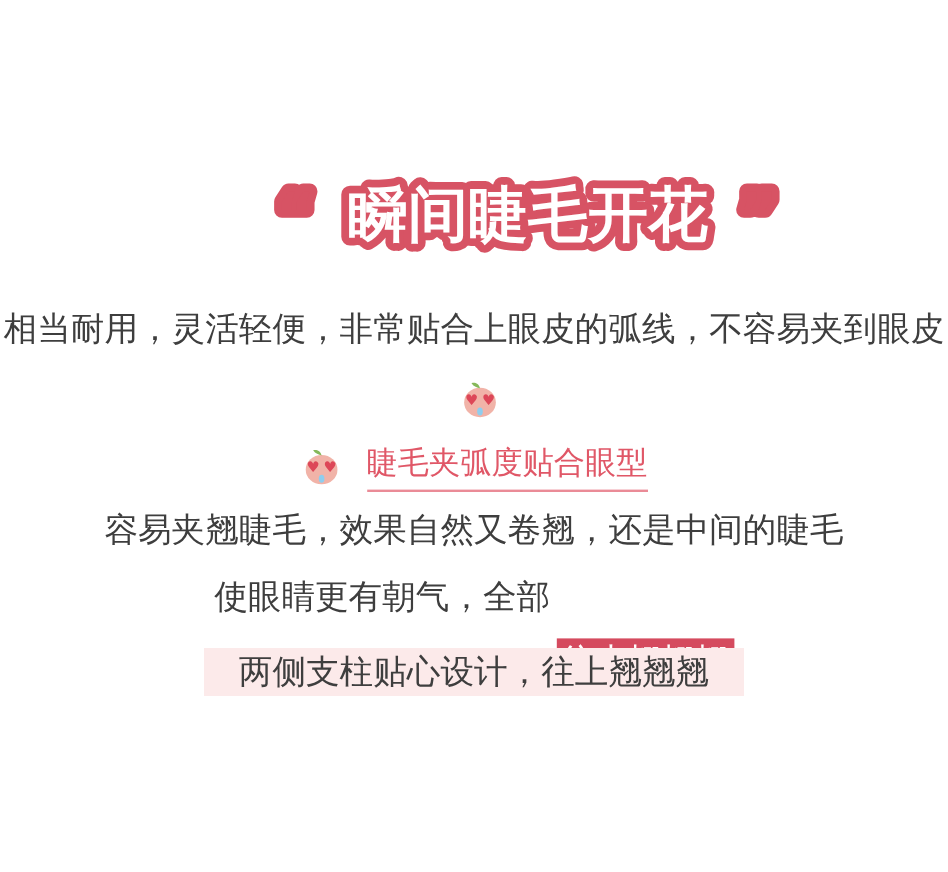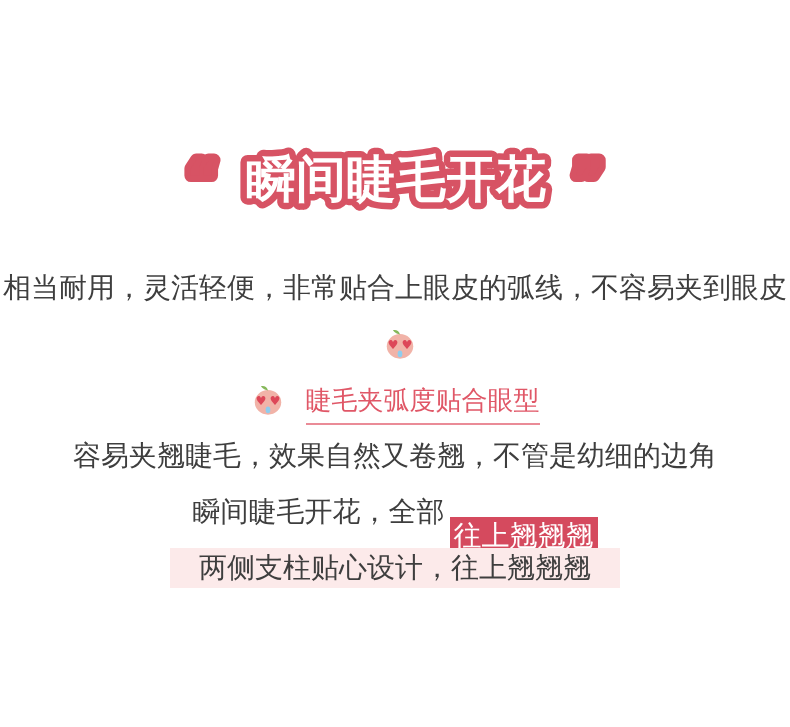--- a/index.html
+++ b/index.html
@@ -9,41 +9,41 @@
     --underline-pink:#ea8b97;
     --banner-bg:#fceaea;
     --body-text:#3e3e3e;
   }
   *{margin:0;padding:0;box-sizing:border-box;}
   html,body{width:790px;height:727px;background:#fff;overflow:hidden;}
   body{font-family:"Liberation Sans","DejaVu Sans",sans-serif;color:var(--body-text);}
   .page{width:790px;height:727px;background:#fff;}
 
   
-  .title-wrap{padding-top:130px;text-align:center;}
+  .title-wrap{padding-top:130px;text-align:center;padding-left:44px;}
   .title-svg{display:block;margin:0 auto;}
   .title-svg text{
     font-family:"DejaVu Sans","Liberation Sans",sans-serif;
     font-weight:bold;
     font-size:50px;
     stroke:var(--accent-rose);
     stroke-width:13px;
     stroke-linejoin:round;
     stroke-linecap:round;
     paint-order:stroke fill;
   }
   .title-svg .q{fill:var(--accent-rose);}
   .title-svg .t{fill:#ffffff;}
 
   
   .content{margin-top:34px;}
   .line{
     height:56px;
     display:flex;
-    align-items:center;
+    align-items:flex-start;
     justify-content:center;
     font-size:28px;
     line-height:1;
     color:var(--body-text);
     white-space:nowrap;
   }
   .emoji{width:34px;height:34px;flex:0 0 auto;}
   .emoji.after{margin-left:9px;}
   .emoji.before{margin-right:9px;}
 
@@ -112,25 +112,25 @@
         <ellipse cx="18" cy="20.5" rx="14" ry="13" fill="#f1b3a8"></ellipse>
         <path d="M18 8 C17 3.5 13 2.5 10.5 3.5 C12.5 6.5 15.5 7.5 18 8 Z" fill="#86b85a"></path>
         <text x="10.5" y="23" font-size="13" text-anchor="middle" fill="#dd4758" font-family="'DejaVu Sans',sans-serif">♥</text>
         <text x="25.5" y="23" font-size="13" text-anchor="middle" fill="#dd4758" font-family="'DejaVu Sans',sans-serif">♥</text>
         <ellipse cx="18" cy="28.5" rx="2.5" ry="3.5" fill="#8fcdee"></ellipse>
       </svg>
       <span class="sub-text">睫毛夹弧度贴合眼型</span>
     </div>
 
     <div class="line">
-      <span>容易夹翘睫毛，效果自然又卷翘，不管是幼细的边角</span>
+      <span>容易夹翘睫毛，效果自然又卷翘，还是中间的睫毛</span>
     </div>
 
     <div class="line">
-      <span>瞬间睫毛开花，全部</span>
+      <span>使眼睛更有朝气，全部</span>
       <span class="highlight">往上翘翘翘</span>
     </div>
 
 
     <div class="line">
       <span class="banner">两侧支柱贴心设计，往上翘翘翘</span>
     </div>
 
   </div>
 </div>

